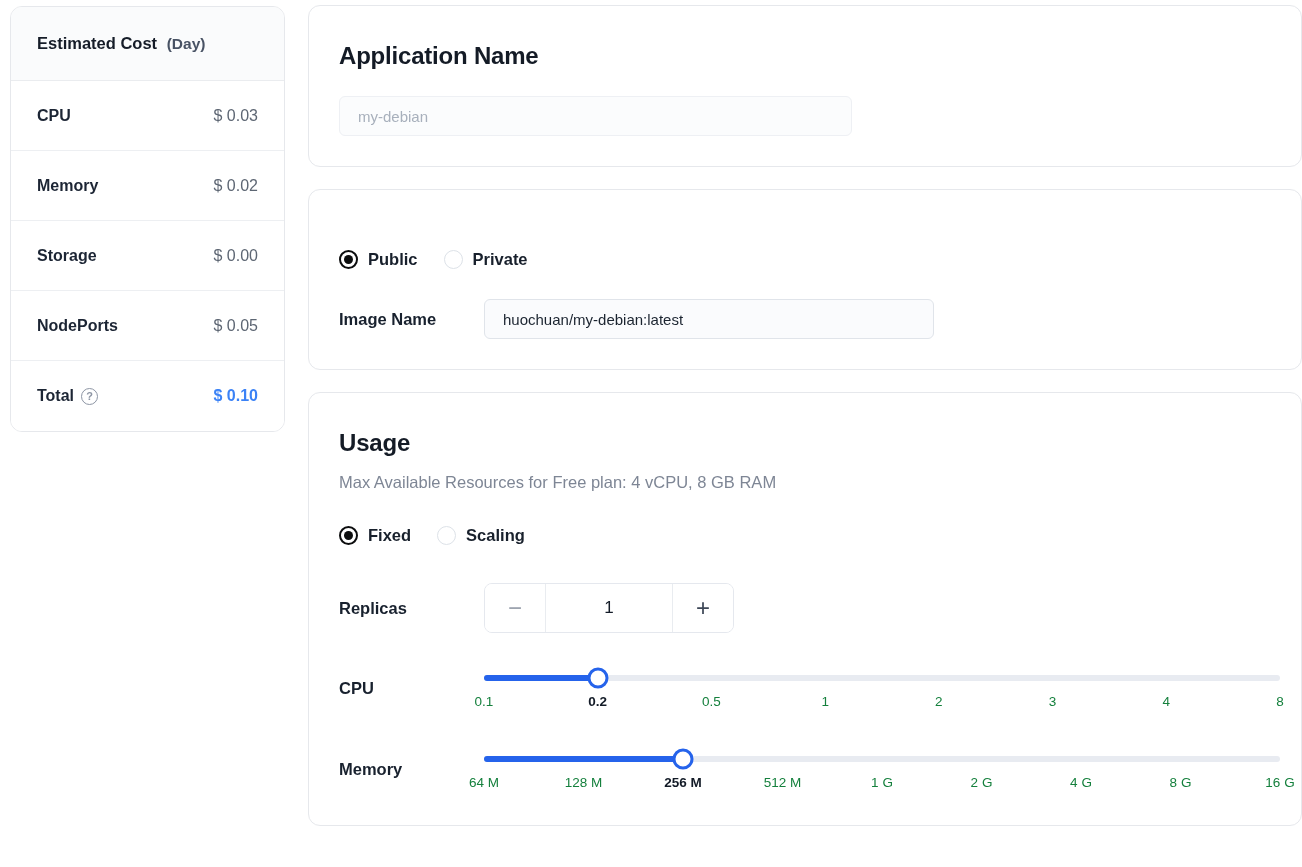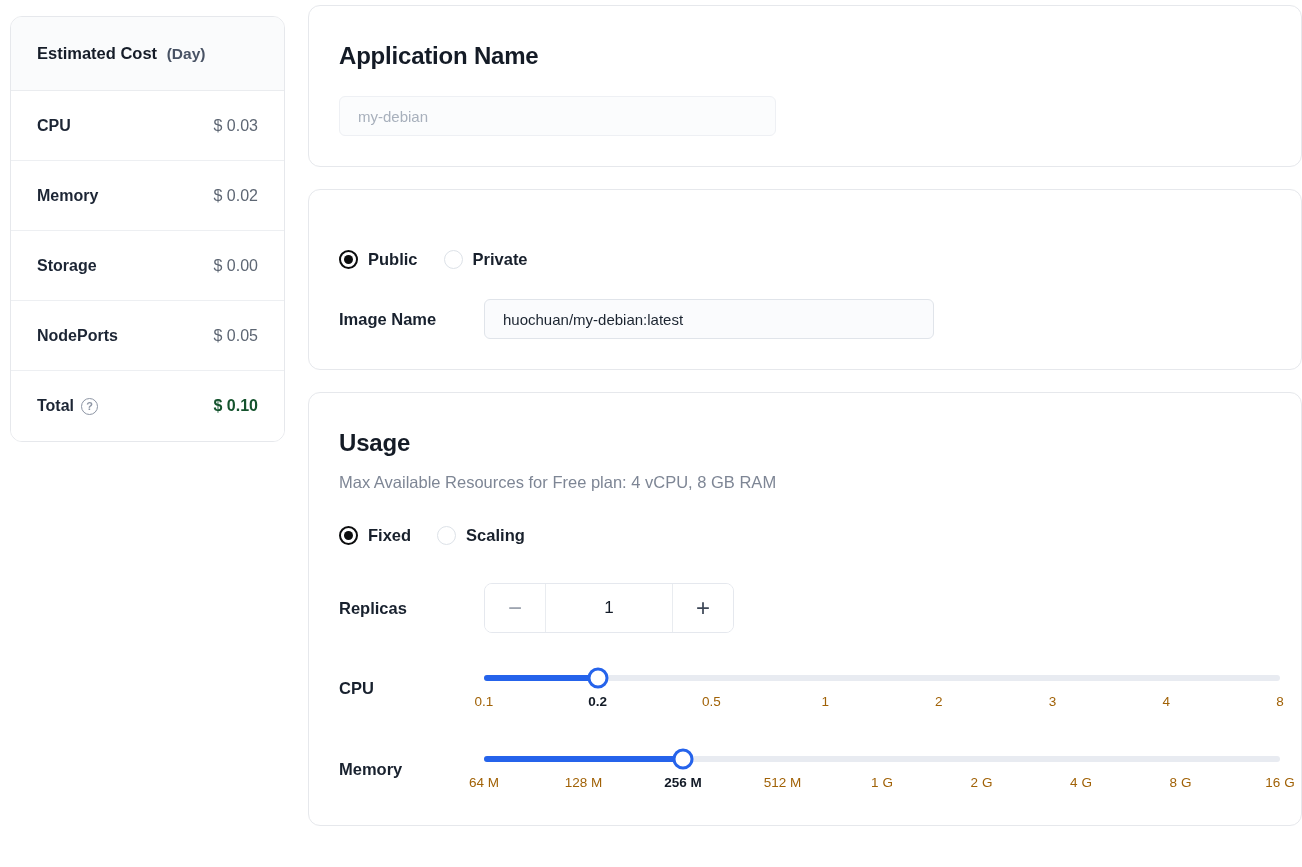--- a/index.html
+++ b/index.html
@@ -6,42 +6,42 @@
   html, body { background: #ffffff; }
   body {
     width: 1302px; height: 867px;
     position: relative; overflow: hidden;
     font-family: "Liberation Sans", "DejaVu Sans", sans-serif;
     color: #141b26;
   }
 
   
   .cost-card {
-    position: absolute; left: 10px; top: 16px; width: 275px;
+    position: absolute; left: 10px; top: 6px; width: 275px;
     background: #ffffff;
     border: 1px solid #e6e8ec; border-radius: 12px;
     overflow: hidden;
   }
   .cost-header {
     background: #fafbfc;
     border-bottom: 1px solid #eaecef;
     padding: 27px 26px;
     font-size: 16.5px; font-weight: 700; color: #151c28;
   }
   .cost-period { font-weight: 600; color: #485264; margin-left: 5px; font-size: 15.5px; }
   .cost-row {
     height: 70px; padding: 0 26px;
     display: flex; align-items: center; justify-content: space-between;
     border-bottom: 1px solid #edeff2;
     background: #ffffff;
   }
   .cost-row-label { font-size: 16px; font-weight: 700; color: #1c2534; }
   .cost-row-value { font-size: 16px; color: #5d6673; }
   .cost-total { border-bottom: none; }
-  .cost-total .cost-row-value { color: #14532d; font-weight: 700; }
+  .cost-total .cost-row-value { color: #3b82f6; font-weight: 700; }
   .cost-label-wrap { display: flex; align-items: center; gap: 7px; }
   .help-icon {
     width: 17px; height: 17px; border-radius: 50%;
     border: 1.5px solid #8d95a4; color: #8d95a4;
     font-size: 11px; font-weight: 700;
     display: inline-flex; align-items: center; justify-content: center;
     cursor: pointer;
   }
 
   
@@ -59,21 +59,21 @@
 
   
   .text-input {
     height: 40px; border-radius: 6px;
     font-family: "Liberation Sans", "DejaVu Sans", sans-serif;
     font-size: 15px; color: #1b2430;
     padding: 0 18px; outline: none;
   }
   .text-input::placeholder { color: #a8b0bc; }
   .app-name-input {
-    width: 437px; margin-top: 26px;
+    width: 513px; margin-top: 26px;
     background: #fbfcfd; border: 1px solid #eef0f4;
   }
   .image-name-input {
     width: 450px;
     background: #fafbfd; border: 1px solid #e0e4ea;
   }
 
   
   .radio-row { display: flex; align-items: center; gap: 26px; font-weight: bold; }
   .image-card .radio-row { margin-top: 24px; }
@@ -138,21 +138,21 @@
   .slider-thumb {
     position: absolute; top: 50%;
     width: 21px; height: 21px; border-radius: 50%;
     background: #ffffff; border: 3.5px solid #2563eb;
     transform: translate(-50%, -50%);
     cursor: grab;
   }
   .slider-ticks { position: relative; height: 20px; margin-top: 5px; }
   .tick {
     position: absolute; top: 0; transform: translateX(-50%);
-    font-size: 13.5px; color: #a16207; white-space: nowrap;
+    font-size: 13.5px; color: #15803d; white-space: nowrap;
     cursor: pointer;
   }
   .tick-active { color: #121a26; font-weight: 700; }
 </style>
 </head>
 <body>
 
 <aside class="cost-card">
   <div class="cost-header">
     <span>Estimated Cost</span>

